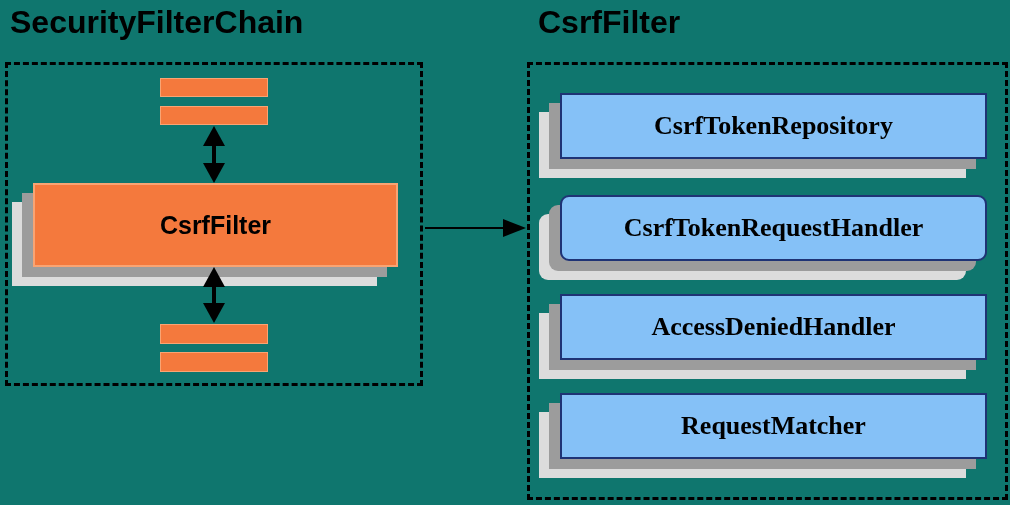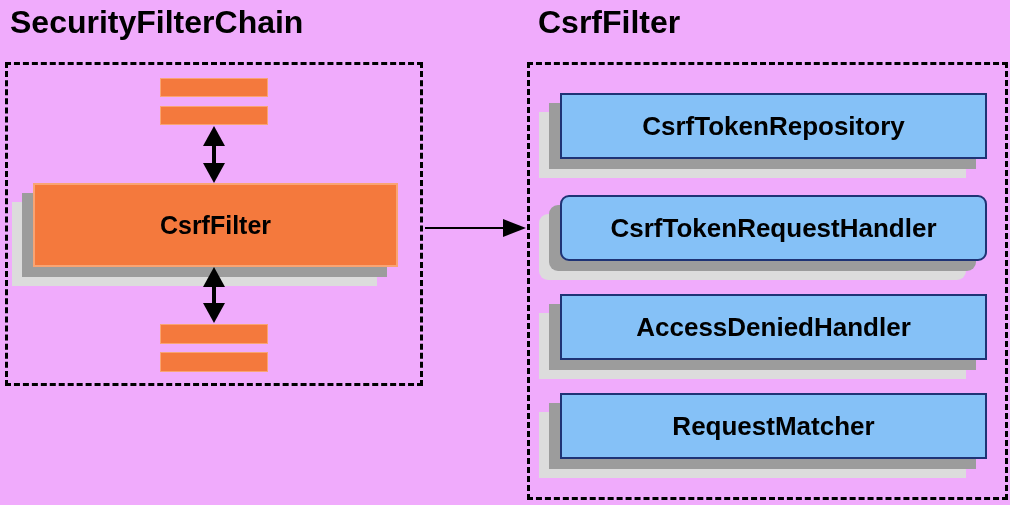--- a/index.html
+++ b/index.html
@@ -6,21 +6,21 @@
     --orange:#f4793d;
     --orange-border:#f9a473;
     --blue:#85c1f7;
     --blue-border:#1f3375;
     --shadow1:#9c9c9c;
     --shadow2:#dcdcdc;
     --ink:#000000;
   }
   html,body{margin:0;padding:0;background:#ffffff;}
   #canvas{
-    position:relative;width:1010px;height:505px;background:#f0abfc;overflow:hidden;
+    position:relative;width:1010px;height:505px;background:#0f766e;overflow:hidden;
     font-family:"Liberation Sans",sans-serif;
   }
   .title{
     position:absolute;top:4px;font-size:32px;font-weight:bold;color:var(--ink);
     white-space:nowrap;letter-spacing:0px;
   }
   #left-title{left:10px;}
   #right-title{left:538px;}
   .dashed-box{position:absolute;border:3px dashed var(--ink);background:transparent;}
   #left-dashed{left:5px;top:62px;width:412px;height:318px;}
@@ -38,21 +38,21 @@
     background:var(--orange);border:2px solid var(--orange-border);
     box-shadow:-11px 10px 0 0 var(--shadow1), -21px 19px 0 0 var(--shadow2);
     display:flex;align-items:center;justify-content:center;
     font-size:25px;font-weight:bold;color:var(--ink);
   }
   .component{
     position:absolute;left:560px;width:423px;height:62px;
     background:var(--blue);border:2px solid var(--blue-border);
     box-shadow:-11px 10px 0 0 var(--shadow1), -21px 19px 0 0 var(--shadow2);
     display:flex;align-items:center;justify-content:center;
-    font-size:26px;font-weight:bold;color:var(--ink);
+    font-size:26px;font-weight:bold;color:var(--ink);font-family:Liberation Serif, serif;
   }
   #component-0{top:93px;}
   #component-1{top:195px;border-radius:9px;}
   #component-2{top:294px;}
   #component-3{top:393px;}
   #arrow-layer{position:absolute;left:0;top:0;width:1010px;height:505px;pointer-events:none;}
 </style>
 </head>
 <body>
 

